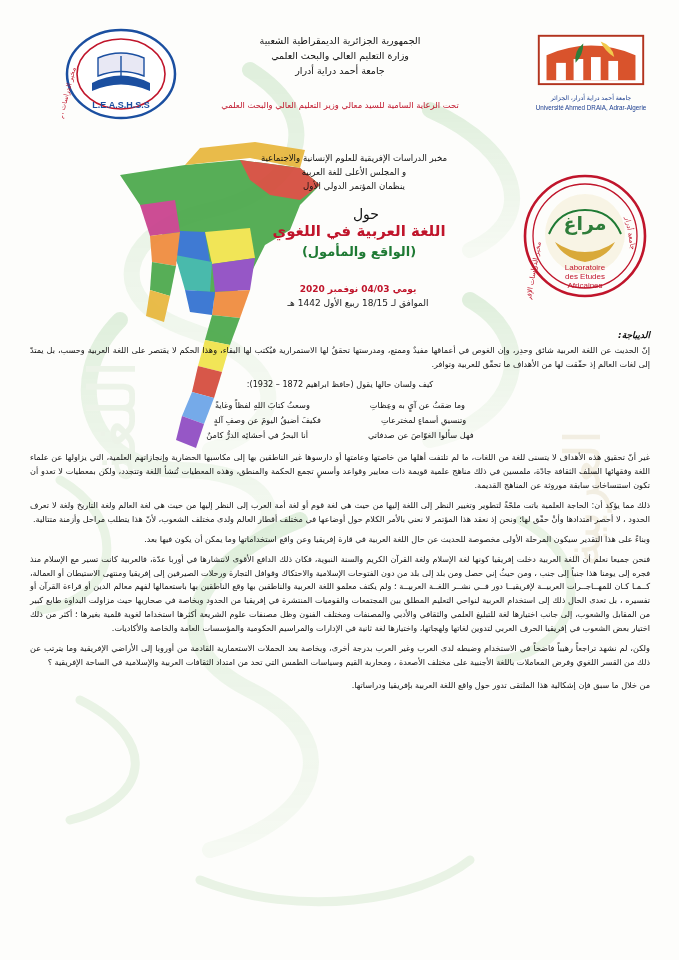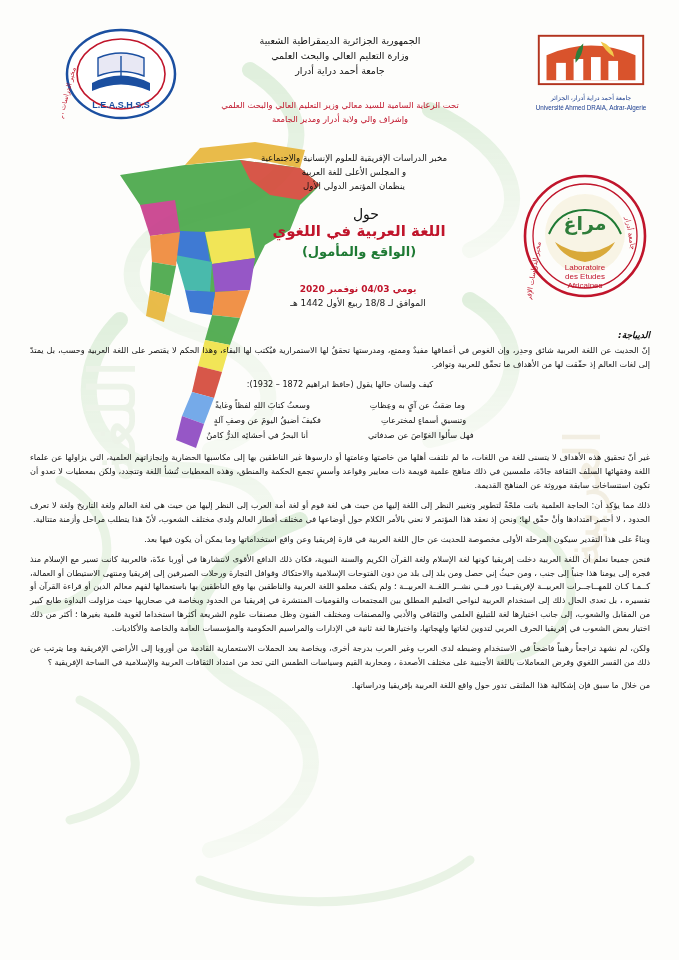--- a/index.html
+++ b/index.html
@@ -267,39 +267,38 @@
         <text x="20" y="70" font-size="7" fill="#c0152b" transform="rotate(-80 20 70)" font-family="DejaVu Sans, sans-serif">مخبر الدراسات الإفريقية</text>
         <text x="110" y="78" font-size="7" fill="#c0152b" transform="rotate(80 110 78)" font-family="DejaVu Sans, sans-serif">جامعة أدرار</text>
       </svg>
     </div>
 
     <div class="head-center">
       <div class="l1">الجمهورية الجزائرية الديمقراطية الشعبية</div>
       <div>وزارة التعليم العالي والبحث العلمي</div>
       <div>جامعة أحمد دراية أدرار</div>
       <div class="red-line">تحت الرعاية السامية للسيد معالي وزير التعليم العالي والبحث العلمي</div>
-      <div class="red-line" style="margin-top:1px">وإشراف والي ولاية أدرار ومدير الجامعة</div>
     </div>
 
     <div class="lab-lines">
       <div>مخبر الدراسات الإفريقية للعلوم الإنسانية والاجتماعية</div>
       <div>و المجلس الأعلى للغة العربية</div>
       <div>ينظمان المؤتمر الدولي الأول</div>
     </div>
 
     <div class="word-howl">حول</div>
 
     <div class="conf-title">
       <div class="t1">اللغة العربية في اللغوي</div>
       <div class="t2">(الواقع والمأمول)</div>
     </div>
 
     <div class="conf-dates">
       <div class="d1">يومي 04/03 نوفمبر 2020</div>
-      <div class="d2">الموافق لـ 18/8 ربيع الأول 1442 هـ</div>
+      <div class="d2">الموافق لـ 18/15 ربيع الأول 1442 هـ</div>
     </div>
   </div>
 
   <div class="body-wrap">
 
     <div class="lead-label">الديباجة:</div>
 
     <p class="para">إنّ الحديث عن اللغة العربية شائق وحدِر، وإن الغوص في أعماقها مفيدٌ وممتع، ومدرستها تحققُ لها الاستمرارية فيُكتب لها البقاء، وهذا الحكم لا يقتصر على اللغة العربية وحسب، بل يمتدّ إلى لغات العالم إذ حقّقت لها من الأهداف ما تحقّق للعربية وتوافر.</p>
     <p class="para" style="text-align:center;text-align-last:center">كيف ولسان حالها يقول (حافظ ابراهيم 1872 – 1932):</p>
 

